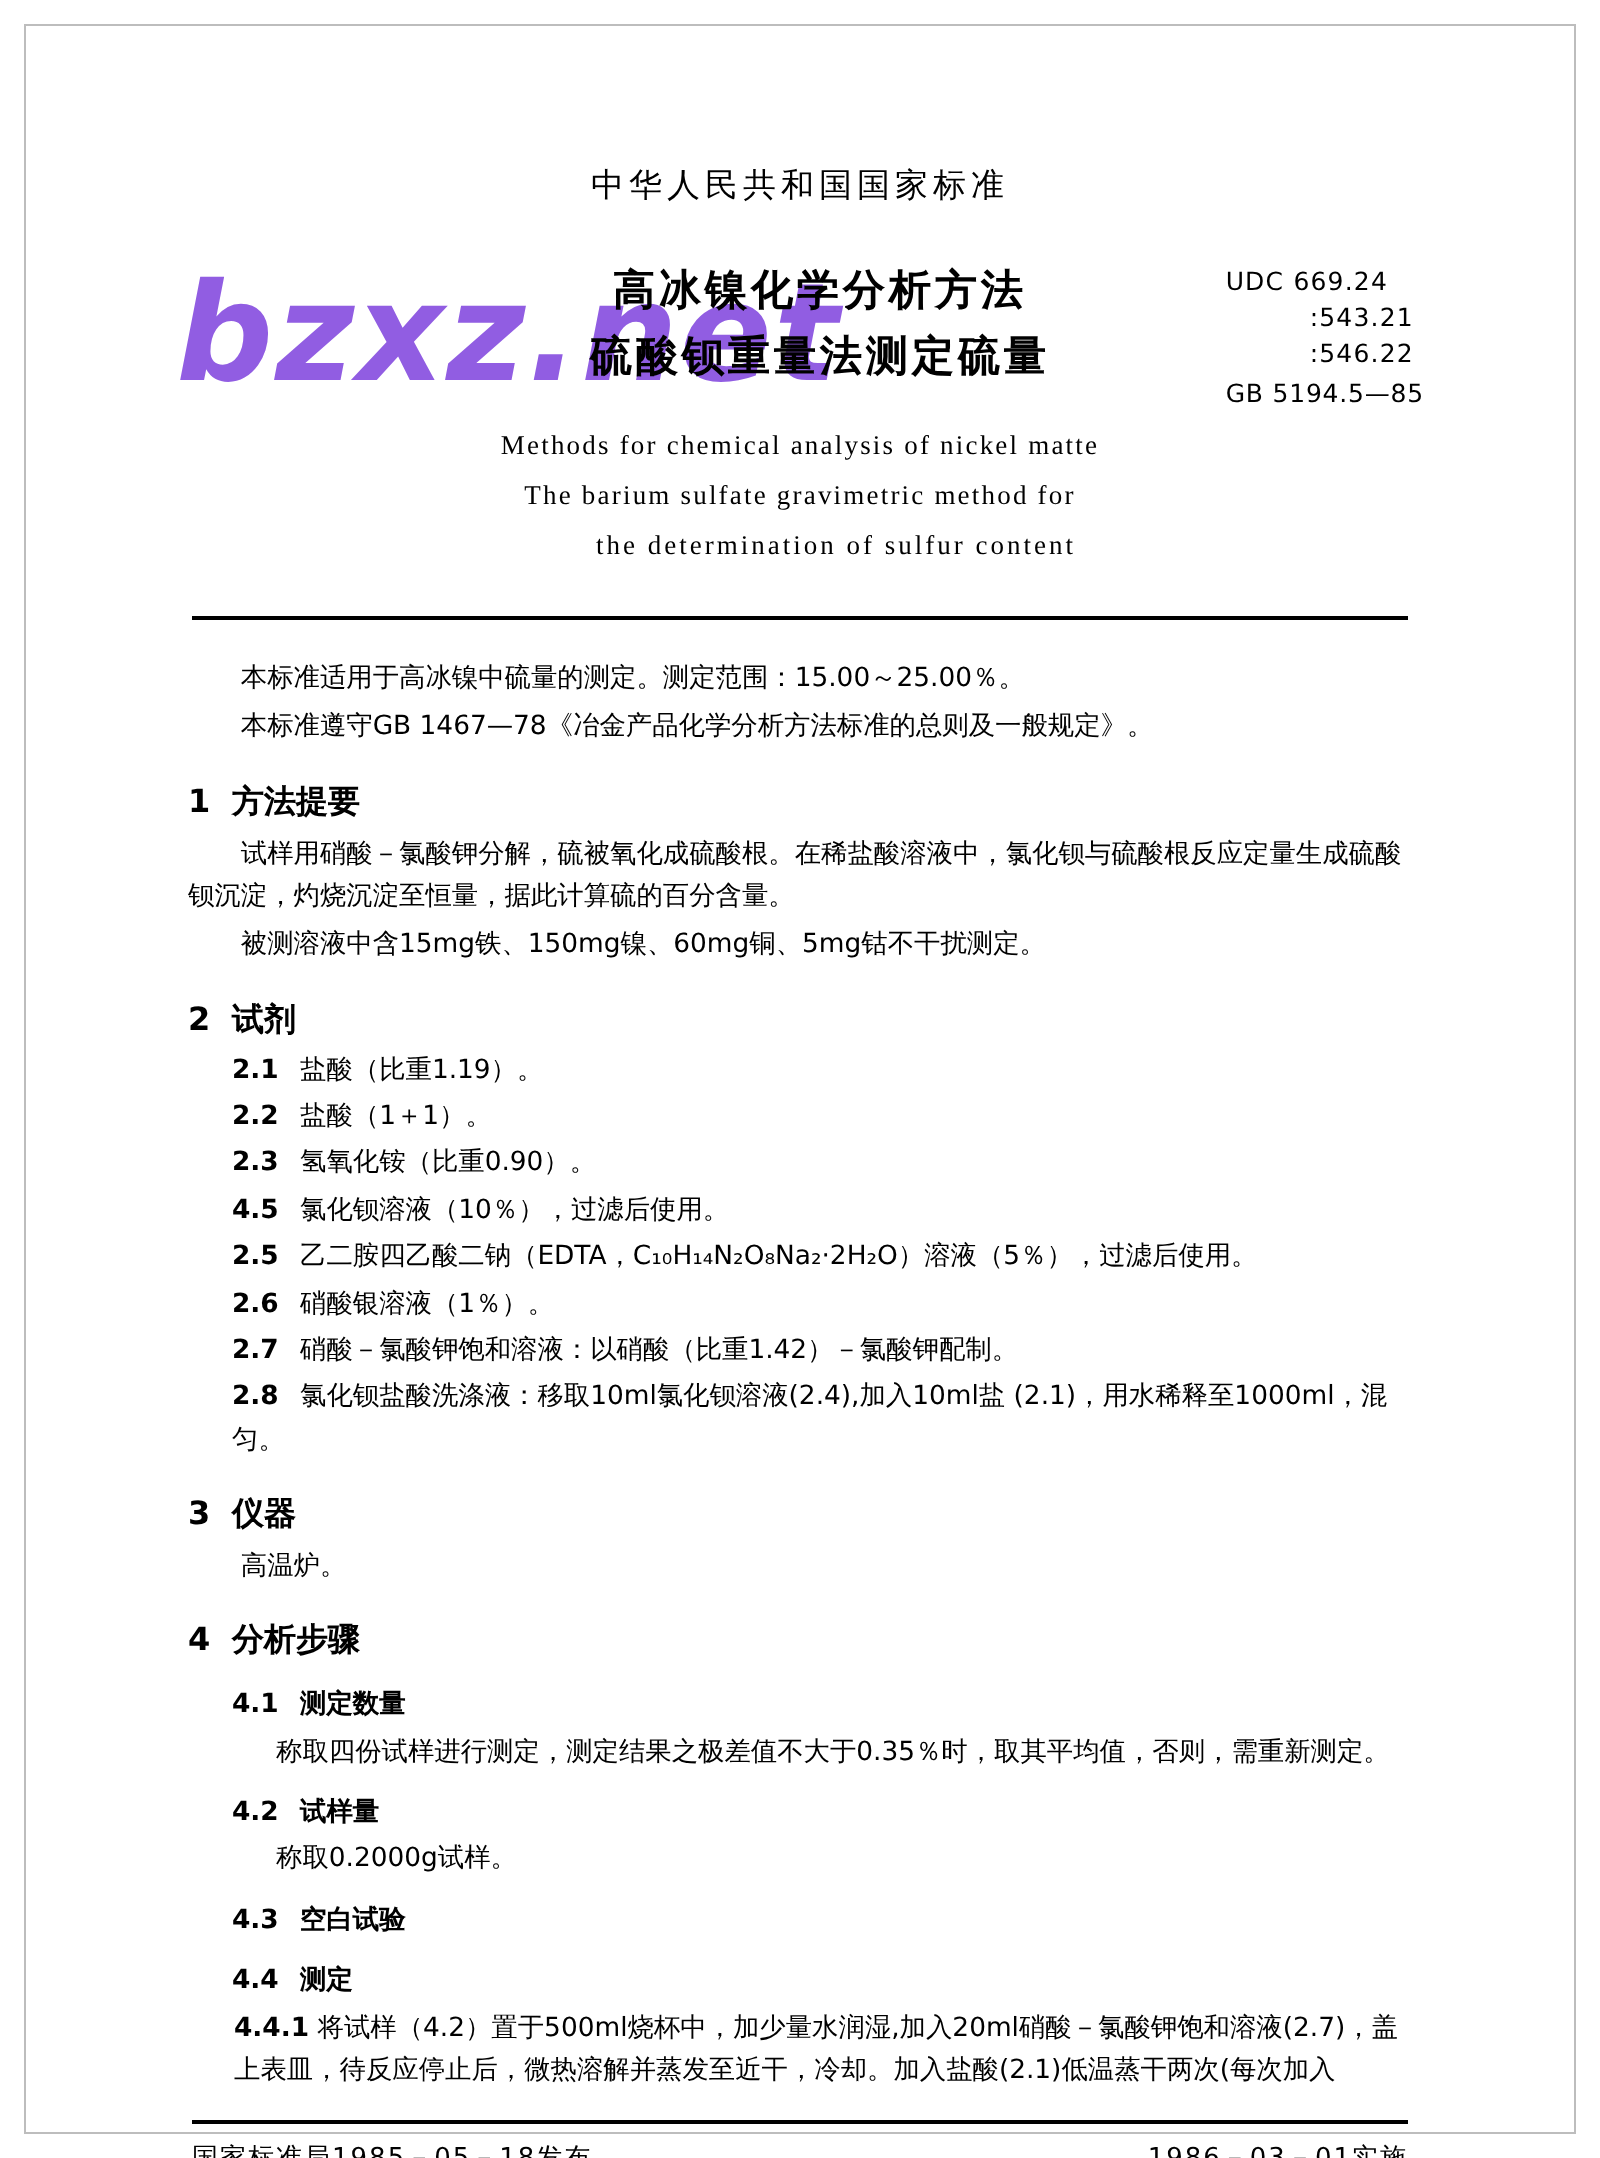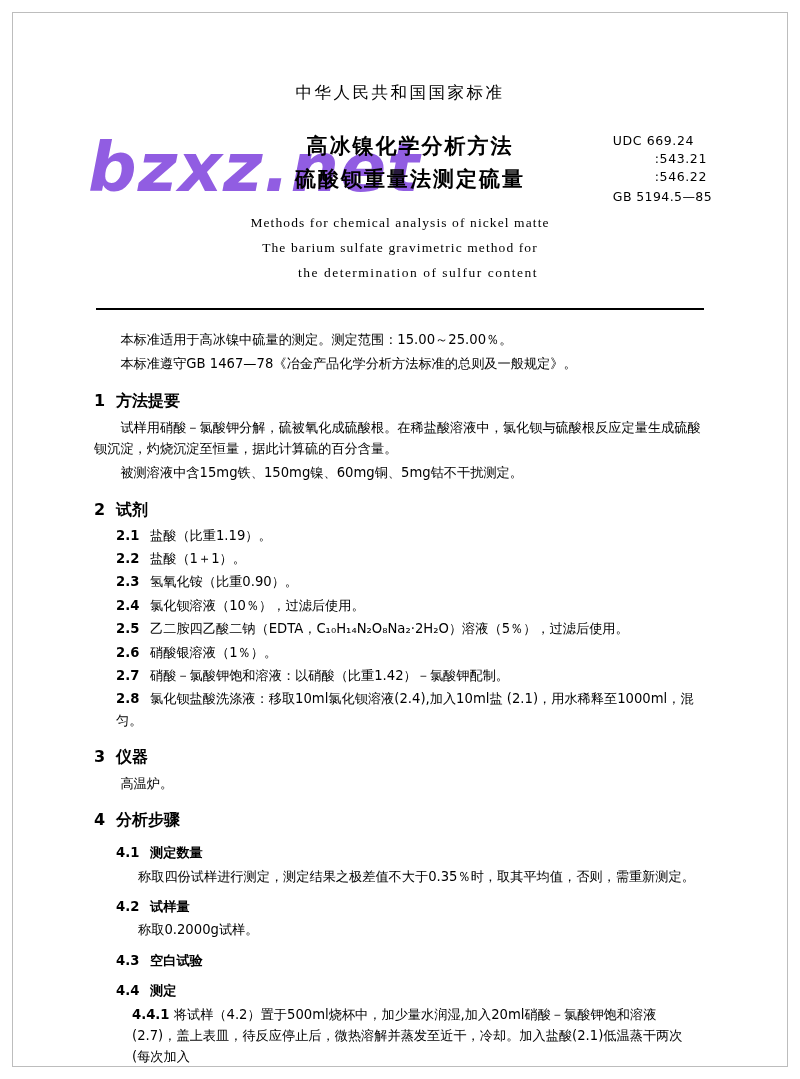--- a/index.html
+++ b/index.html
@@ -151,21 +151,21 @@
     display: inline-block;
     width: 34px;
     font-weight: bold;
   }
   .plain-indent {
     padding-left: 44px;
     margin: 2px 0;
   }
   .hang {
     padding-left: 22px;
-    margin: 2px 16px;
+    margin: 2px 1px;
   }
   .hang .num {
     font-weight: bold;
   }
 
   .footer-rule {
     width: 608px;
     margin: 14px auto 0 auto;
     border-top: 2px solid #000;
   }
@@ -231,21 +231,21 @@
       <div class="item">
         <span class="num">2.1</span><span>盐酸（比重1.19）。</span>
       </div>
       <div class="item">
         <span class="num">2.2</span><span>盐酸（1＋1）。</span>
       </div>
       <div class="item">
         <span class="num">2.3</span><span>氢氧化铵（比重0.90）。</span>
       </div>
       <div class="item">
-        <span class="num">2.4</span><span>氯化钡溶液（10％），过滤后使用。</span>
+        <span class="num">4.5</span><span>氯化钡溶液（10％），过滤后使用。</span>
       </div>
       <div class="item">
         <span class="num">2.5</span><span>乙二胺四乙酸二钠（EDTA，C₁₀H₁₄N₂O₈Na₂·2H₂O）溶液（5％），过滤后使用。</span>
       </div>
       <div class="item">
         <span class="num">2.6</span><span>硝酸银溶液（1％）。</span>
       </div>
       <div class="item">
         <span class="num">2.7</span><span>硝酸－氯酸钾饱和溶液：以硝酸（比重1.42）－氯酸钾配制。</span>
       </div>

